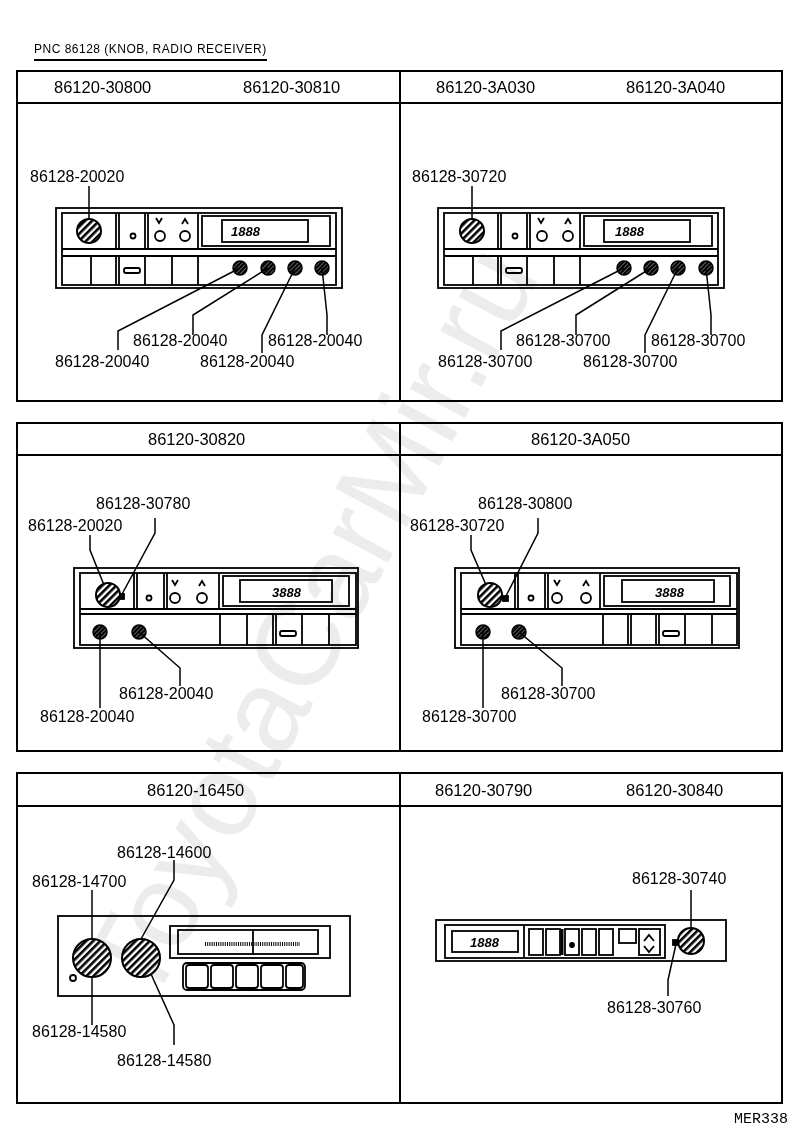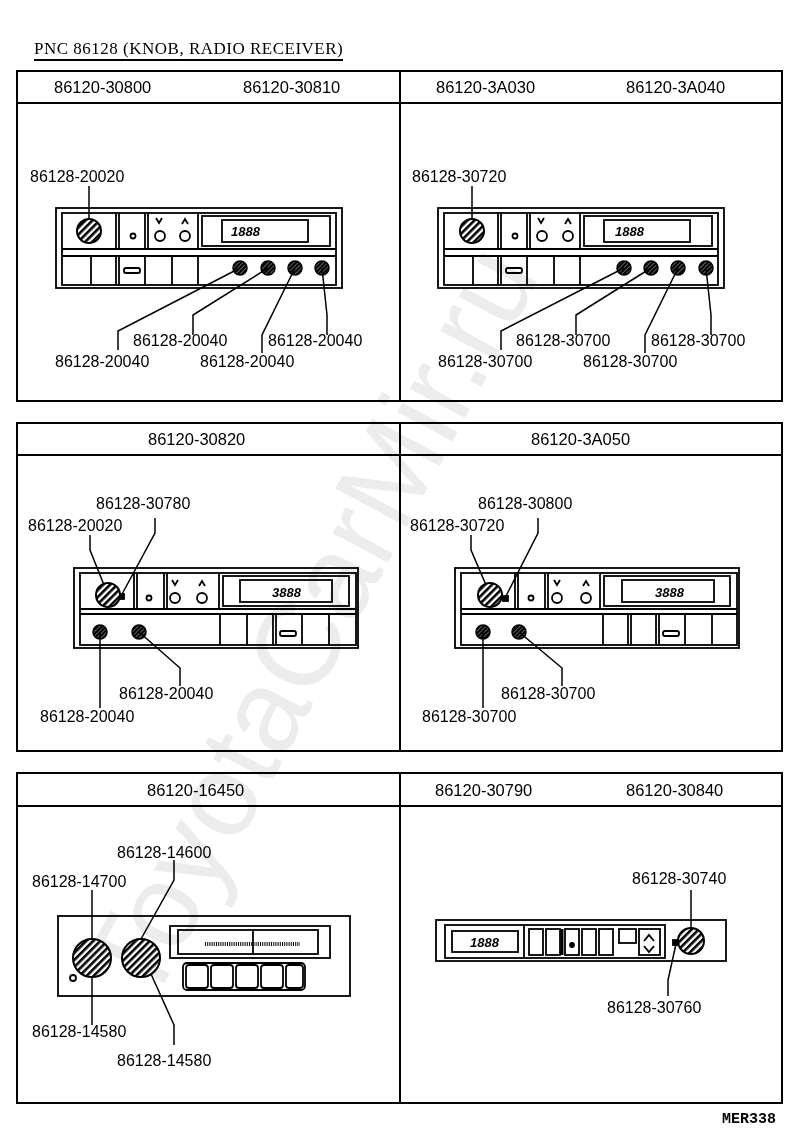--- a/index.html
+++ b/index.html
@@ -1,21 +1,21 @@
 <!DOCTYPE html>
 <html><head>
 <meta charset="utf-8">
 <style>
   html, body { margin:0; padding:0; background:#fff; }
   body { width:792px; height:1138px; position:relative; overflow:hidden;
          font-family:"Liberation Sans", sans-serif; color:#000; }
-  .title { position:absolute; left:34px; top:40px; font-family:Liberation Serif, serif;
-           font-size:17px; letter-spacing:0.5px; border-bottom:2px solid #000; padding-bottom:1px; line-height:18px; }
-  .footer { position:absolute; right:16px; top:1111px; font-family:"Liberation Mono", monospace;
-            font-size:15px; font-weight:bold; }
+  .title { position:absolute; left:34px; top:40px; font-family:Liberation Sans, sans-serif;
+           font-size:12px; letter-spacing:0.5px; border-bottom:2px solid #000; padding-bottom:1px; line-height:18px; }
+  .footer { position:absolute; right:4px; top:1111px; font-family:"Liberation Mono", monospace;
+            font-size:15px; font-weight:normal; }
   .watermark { position:absolute; left:0; top:0; width:792px; height:1138px; pointer-events:none; }
   svg.diagram { position:absolute; left:0; top:0; }
   .lbl { font-family:"Liberation Sans", sans-serif; font-size:16px; fill:#000; }
   .hdr { font-family:"Liberation Sans", sans-serif; font-size:16.5px; fill:#000; }
   .lcd { font-family:"Liberation Sans", sans-serif; font-size:13px; font-style:italic; font-weight:bold; fill:#000; }
 </style>
 </head>
 <body>
 
 <div class="title">PNC 86128  (KNOB, RADIO RECEIVER)</div>

